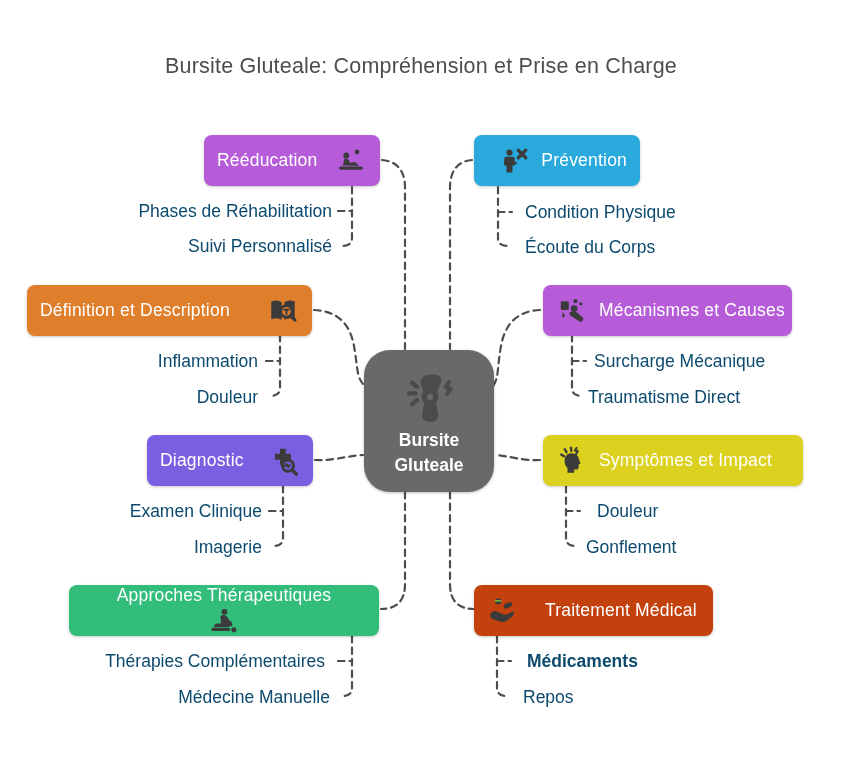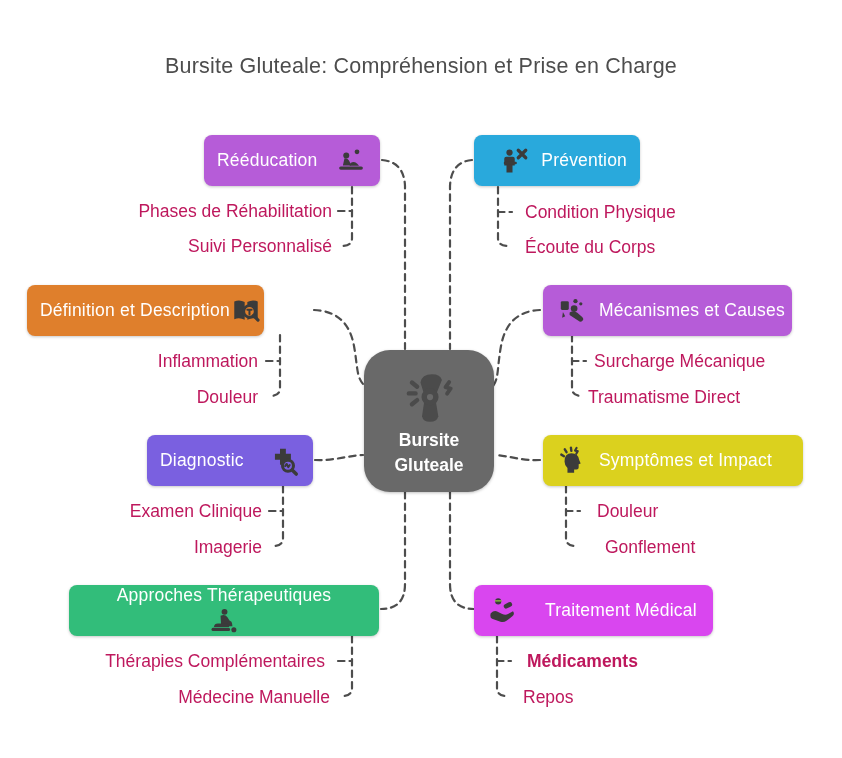--- a/index.html
+++ b/index.html
@@ -9,21 +9,21 @@
          font-size:21.5px;color:#4d4d4d;letter-spacing:.2px;}
   svg.connectors{position:absolute;left:0;top:0;width:842px;height:758px;}
   .conn{fill:none;stroke:#4d4d4d;stroke-width:2.2;stroke-dasharray:6.5 5;stroke-linecap:round;}
   .node{position:absolute;height:51px;border-radius:8px;display:flex;align-items:center;
         padding:0 13px;box-sizing:border-box;box-shadow:0 1px 3px rgba(0,0,0,.22);}
   .node.icon-right{justify-content:space-between;}
   .node.icon-left{justify-content:flex-start;gap:11px;}
   .nlabel{color:#fff;font-size:17.5px;font-weight:500;letter-spacing:.2px;white-space:nowrap;}
   .icon{display:flex;align-items:center;}
   .icon svg{display:block;}
-  .child{position:absolute;font-size:17.5px;color:#be185d;white-space:nowrap;line-height:22px;}
+  .child{position:absolute;font-size:17.5px;color:#0c4a6e;white-space:nowrap;line-height:22px;}
   .child.ra{text-align:right;}
   .central{position:absolute;left:364px;top:350px;width:130px;height:142px;border-radius:26px;
            display:flex;flex-direction:column;align-items:center;justify-content:center;
            box-shadow:0 1px 3px rgba(0,0,0,.25);}
   .clabel{color:#fff;font-weight:700;font-size:17.5px;line-height:25px;text-align:center;}
 </style>
 </head>
 <body>
 
 <div class="canvas">
@@ -95,21 +95,21 @@
         <path d="M5 8.6 h5.2 q1.6 0 1.6 1.6 v5.4 h-1.8 v5.6 h-4.8 v-5.6 h-1.8 v-5.4 q0-1.6 1.6-1.6 z"></path>
         <rect x="3" y="12.6" width="10.5" height="2" rx="1"></rect>
         <path d="M14.6 3.4 l6 6 M20.6 3.4 l-6 6" stroke="#3b3b3b" stroke-width="2.6" stroke-linecap="round" fill="none"></path>
       </svg>
     </span>
     <span class="nlabel">Prévention</span>
   </div>
   <div class="child" style="left:525px;top:201px;">Condition Physique</div>
   <div class="child" style="left:525px;top:236px;">Écoute du Corps</div>
 
-  <div class="node icon-right" style="left: 27px; top: 285px; width: 237px; background: rgb(223, 127, 44);">
+  <div class="node icon-right" style="left: 27px; top: 285px; width: 285px; background: rgb(223, 127, 44);">
     <span class="nlabel">Définition et Description</span>
     <span class="icon">
       <svg width="32" height="32" viewBox="0 0 24 24" fill="#3b3b3b">
         <path d="M3.2 4.8 Q7.4 3.2 11 5.3 V18.6 Q7.4 16.6 3.2 18.1 Z"></path>
         <path d="M20.8 4.8 Q16.6 3.2 13 5.3 V18.6 Q16.6 16.6 20.8 18.1 Z"></path>
         <circle cx="14.6" cy="12.3" r="4.3" fill="#df7f2c" stroke="#3b3b3b" stroke-width="2.1"></circle>
         <path d="M13 11.1 h3.2 M14.6 11.1 v3.4" stroke="#3b3b3b" stroke-width="1.5" fill="none" stroke-linecap="round"></path>
         <path d="M17.7 15.4 L21 18.8" stroke="#3b3b3b" stroke-width="2.4" stroke-linecap="round"></path>
       </svg>
     </span>
@@ -151,38 +151,38 @@
     <span class="icon">
       <svg width="32" height="32" viewBox="0 0 24 24" fill="#3b3b3b">
         <path d="M11.6 6.2 q5.2 0 5.8 5.1 l1.1 2.6 -1.5 .5 v2.4 q0 1.6-1.6 1.6 h-1.8 v2.4 h-5 v-3.6 q-2.2-2-2.2-4.9 q0-6.1 5.2-6.1 z"></path>
         <path d="M6.6 3.2 l1.3 2.2 M11.2 2 l.3 2.4 M4 7.2 l2 1.2" stroke="#3b3b3b" stroke-width="1.8" fill="none" stroke-linecap="round"></path>
         <path d="M15.4 2.2 l-1.1 2 2 .4 -1.1 2" stroke="#3b3b3b" stroke-width="1.6" fill="none" stroke-linecap="round" stroke-linejoin="round"></path>
       </svg>
     </span>
     <span class="nlabel">Symptômes et Impact</span>
   </div>
   <div class="child" style="left:597px;top:500px;">Douleur</div>
-  <div class="child" style="left:605px;top:536px;text-align:center;">Gonflement</div>
+  <div class="child" style="left:586px;top:536px;text-align:center;">Gonflement</div>
 
   <div class="node icon-right" style="left: 69px; top: 585px; width: 310px; background: rgb(50, 189, 122); flex-direction: column;">
     <span class="nlabel">Approches Thérapeutiques</span>
     <span class="icon">
       <svg width="32" height="32" viewBox="0 0 24 24" fill="#3b3b3b">
         <circle cx="12.4" cy="4.4" r="2.2"></circle>
         <path d="M9.4 7.4 q3.2-1.6 5.2 1 l1.5 2.4 q2 .6 2 2.6 l.2 1.8 h-8.4 z"></path>
         <path d="M4.4 15.8 q.4-2.6 3-2.6 h6 q2.2 .2 2.5 2.6 z"></path>
         <rect x="2.6" y="16.4" width="14" height="2.4" rx="1.2"></rect>
         <circle cx="19.4" cy="17.8" r="1.9"></circle>
       </svg>
     </span>
   </div>
   <div class="child ra" style="right:517px;top:650px;">Thérapies Complémentaires</div>
   <div class="child ra" style="right:512px;top:686px;">Médecine Manuelle</div>
 
-  <div class="node icon-left" style="left: 474px; top: 585px; width: 239px; background: #d946ef; gap: 26px;">
+  <div class="node icon-left" style="left: 474px; top: 585px; width: 239px; background: #c2410c; gap: 26px;">
     <span class="icon">
       <svg width="32" height="32" viewBox="0 0 24 24" fill="#3b3b3b">
         <circle cx="8.4" cy="4.8" r="2.3"></circle>
         <path d="M5.9 4.4 h5" stroke="#8dc63f" stroke-width="1" fill="none"></path>
         <rect x="12.4" y="6" width="6.6" height="3.5" rx="1.75" transform="rotate(-26 15.7 7.75)"></rect>
         <path d="M2.8 13.6 q2.6-2.6 5.2-1.1 l3.4 1.8 q2.6 1.1 4.7-.2 l3.4-2 q1.6 2.1-.5 3.9 l-4.4 3.4 q-2.1 1.4-4.5 .6 l-6.3-2.2 q-1.9-.9-1-4.2 z"></path>
       </svg>
     </span>
     <span class="nlabel">Traitement Médical</span>
   </div>

